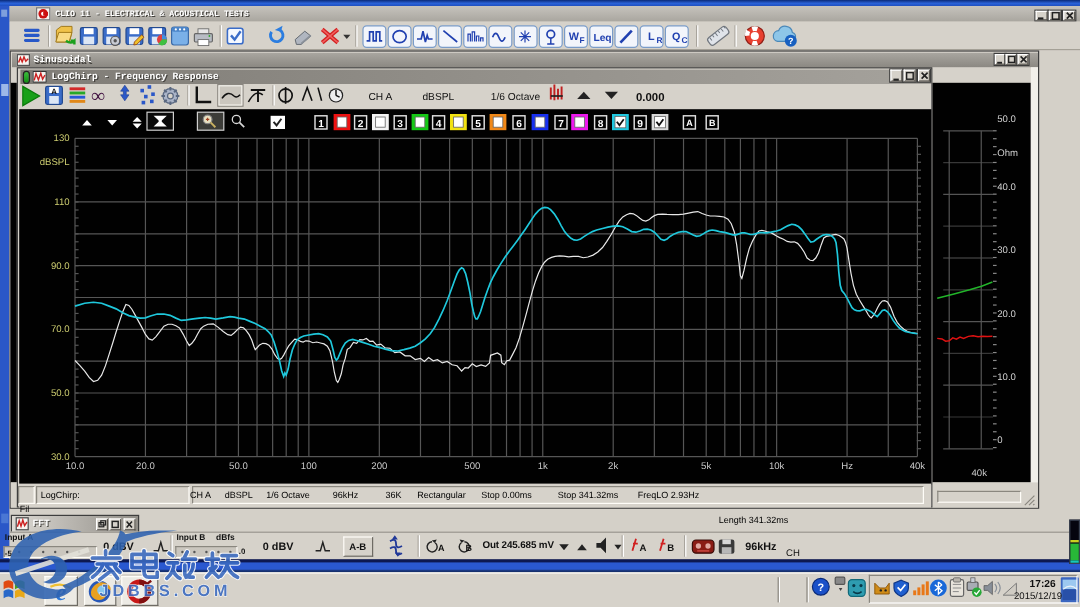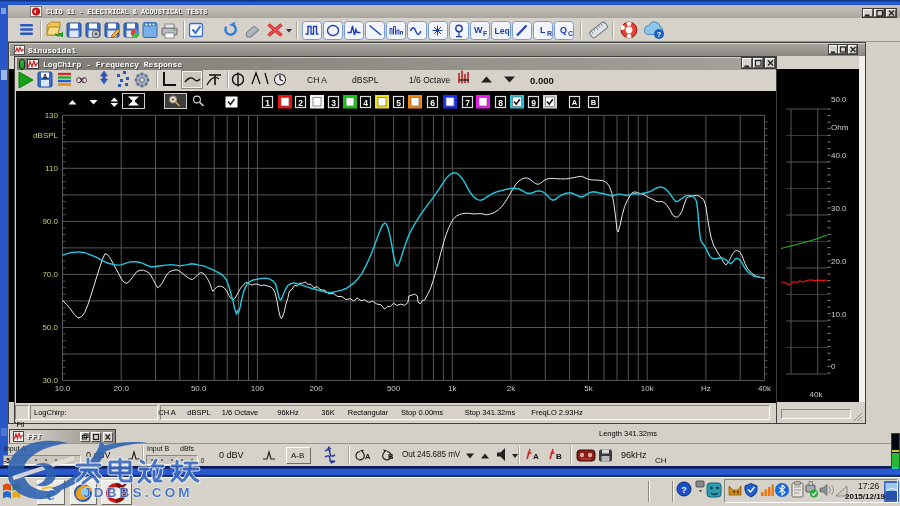--- a/index.html
+++ b/index.html
@@ -1,20 +1,20 @@
 <!DOCTYPE html>
 <html><head><meta charset="utf-8"><style>
 *{margin:0;padding:0;box-sizing:border-box}
 html,body{width:900px;height:506px;overflow:hidden;background:#d6d2ca;
  font-family:"Liberation Sans",sans-serif;}
 .abs{position:absolute}
 .raised{border-top:1px solid #fffdf8;border-left:1px solid #fffdf8;border-right:1px solid #6e6b64;border-bottom:1px solid #6e6b64;background:#d6d2ca}
 .sunk{border-top:1px solid #8a877f;border-left:1px solid #8a877f;border-right:1px solid #fffdf8;border-bottom:1px solid #fffdf8;background:#d6d2ca}
 .winbtn{position:absolute;width:11px;height:9px;background:#d6d2ca;border-top:1px solid #fff;border-left:1px solid #fff;border-right:1px solid #5a5751;border-bottom:1px solid #5a5751;box-shadow:0 0 0 1px #3c3c3c}
-.tbtxt{position:absolute;font-size:8px;font-weight:normal;color:#111}
+.tbtxt{position:absolute;font-size:8px;font-weight:bold;color:#111}
 .ttl{position:absolute;font-family:"Liberation Mono",monospace;font-weight:bold;font-size:8px;color:#fff;text-shadow:1px 1px 0 #44423e;letter-spacing:0;white-space:nowrap}
 .sbt{position:absolute;font-size:7.5px;color:#000;white-space:nowrap}
 </style></head><body>
 
 <div class="abs" style="left:0;top:0;width:8px;height:478px;background:#2a57c8"></div>
 <div class="abs" style="left:1px;top:70px;width:6px;height:10px;background:#9db8e8"></div>
 <div class="abs" style="left:1px;top:8px;width:5px;height:6px;background:#7e9fdd"></div>
 <div class="abs" style="left:1px;top:428px;width:6px;height:8px;background:#4a77d4"></div>
 
 <div class="abs" style="left:0;top:0;width:900px;height:5px;background:linear-gradient(180deg,#0a2a78,#2a62d8 55%,#1e4fc0)"></div>
@@ -482,21 +482,21 @@
 <path d="M820 488 h3 l4 -3.5 v11 l-4 -3.5 h-3 Z" fill="#888f98" stroke="#555" stroke-width=".6"></path>
 <path d="M829 486.5 q3 3.5 0 7 M831.5 485 q4 5 0 10" stroke="#888f98" stroke-width="1" fill="none"></path>
 <path d="M836 496 h11 v-10 Z" fill="#d0ccc4" stroke="#777" stroke-width=".8"></path>
 </g>
 <rect x="884" y="481" width="15" height="21" fill="#3a66c0" rx="1"></rect>
 <rect x="885.5" y="483" width="12" height="8" fill="#9cc8f0"></rect>
 <path d="M885.5 491 l12 0 0 9 -12 0 Z" fill="#2850a8"></path>
 <path d="M886 491 q6 -5 11.5 0" stroke="#e8f0f8" stroke-width="1" fill="none"></path>
 </svg>
 <div class="tbtxt" style="left:858px;top:481px;font-size:8.5px">17:26</div>
-<div class="tbtxt" style="left:845px;top:492px;font-size:8px;font-weight:bold">2015/12/19</div>
+<div class="tbtxt" style="left:845px;top:492px;font-size:8px;font-weight:normal">2015/12/19</div>
 
 <div class="abs" style="left:724px;top:479px;width:174px;height:24px;border:1px solid;border-color:#8a877f #fff #fff #8a877f"></div>
 
 <div class="abs" style="left:891px;top:433px;width:9px;height:37px;background:#05050f;border:1px solid #3a4252"></div>
 <div class="abs" style="left:892px;top:450px;width:7px;height:2px;background:#c8d020"></div>
 <div class="abs" style="left:892px;top:453px;width:7px;height:14px;background:#28b838"></div>
 <div class="abs" style="left:892px;top:467px;width:7px;height:2px;background:#18c8b8"></div>
 <svg style="position:absolute;left:0;top:0;width:900px;height:506px" viewBox="0 0 900 506">
 <g stroke="#565656" stroke-width="1">
       <line x1="62.5" y1="115.3" x2="62.5" y2="380.5"></line>

